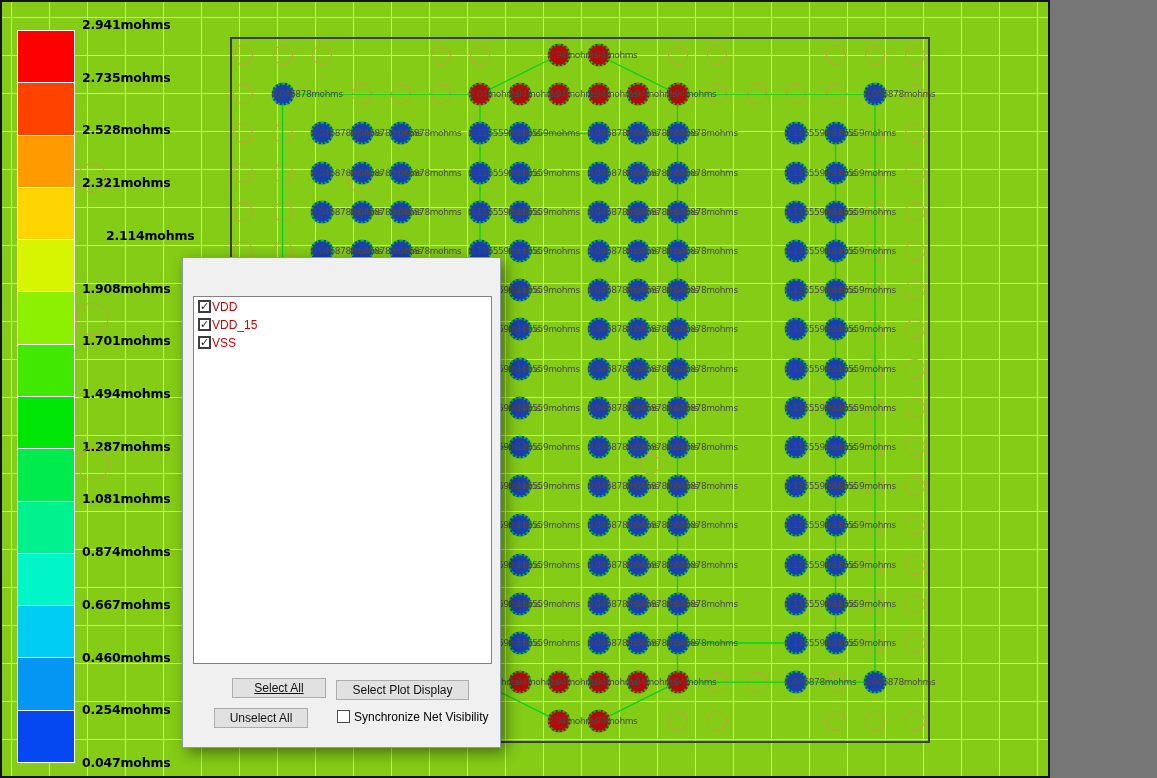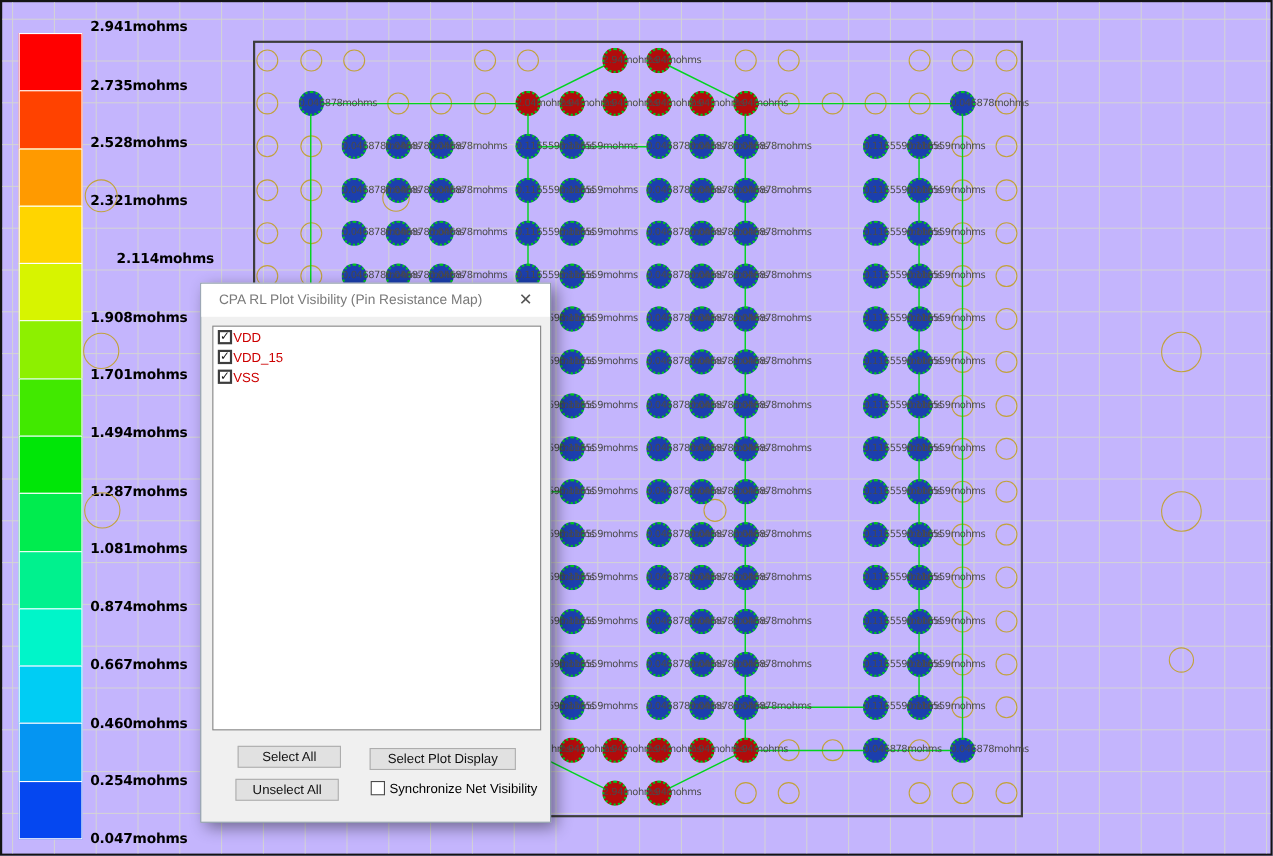--- a/index.html
+++ b/index.html
@@ -1,16 +1,16 @@
 <!DOCTYPE html>
 <html><head>
 <meta charset="utf-8">
 <style>
   html,body{margin:0;padding:0;background:#777;}
-  .window{position:relative;width:1157px;height:778px;background:#c4b5fd;
+  .window{position:relative;width:1050px;height:778px;background:#84cc16;
     border:2px solid #141414;box-sizing:border-box;overflow:hidden;
     font-family:"Liberation Sans",sans-serif;}
   .grid-bg{position:absolute;left:0;top:0;right:0;bottom:0;
     background-image:linear-gradient(to right,#d4d4d4 1px,transparent 1px),
                      linear-gradient(to bottom,#d4d4d4 1px,transparent 1px);
     background-size:38px 38px;background-position:9px 15px;}
   
   .sw{position:absolute;left:15px;width:58px;border:1px solid #fff;box-sizing:border-box;}
   .legend-label{position:absolute;left:80px;transform:translateY(-50%);
     font-family:"DejaVu Sans",sans-serif;font-weight:bold;font-size:12.5px;
@@ -522,37 +522,33 @@
       <div class="pin-label" style="left: 467px; top: 641px; color: rgb(74, 74, 74);">0.116559mohms</div>
       <div class="pin-label" style="left: 506.5px; top: 641px; color: rgb(74, 74, 74);">0.116559mohms</div>
       <div class="pin-label" style="left: 585.5px; top: 641px; color: rgb(74, 74, 74);">0.046878mohms</div>
       <div class="pin-label" style="left: 625px; top: 641px; color: rgb(74, 74, 74);">0.046878mohms</div>
       <div class="pin-label" style="left: 664.5px; top: 641px; color: rgb(74, 74, 74);">0.046878mohms</div>
       <div class="pin-label" style="left: 783px; top: 641px; color: rgb(74, 74, 74);">0.116559mohms</div>
       <div class="pin-label" style="left: 822.5px; top: 641px; color: rgb(74, 74, 74);">0.116559mohms</div>
     </div>
 
   <div class="dialog" id="dialog" style="left: 180px; top: 255px; width: 319px; height: 491px;">
-    <div class="titlebar">
-      <span class="title">CPA RL Plot Visibility (Pin Resistance Map)</span>
-      <span class="close">✕</span>
-    </div>
     <div class="listbox" id="net-list">
         <div class="net-row">
           <div class="cbx">✓</div>
           <div class="net-name">VDD</div>
         </div>
         <div class="net-row">
           <div class="cbx">✓</div>
           <div class="net-name">VDD_15</div>
         </div>
         <div class="net-row">
           <div class="cbx">✓</div>
           <div class="net-name">VSS</div>
         </div>
       </div>
-    <div class="btn" id="btn-select-all" style="left:33px;top:420px;width:94px;">Select All</div>
+    <div class="btn" id="btn-select-all" style="left:49px;top:420px;width:94px;text-decoration:underline;">Select All</div>
     <div class="btn" id="btn-unselect-all" style="left:31px;top:450px;width:94px;">Unselect All</div>
     <div class="btn" id="btn-update" style="left:153px;top:422px;width:133px;">Select Plot Display</div>
     <div class="sync-box" style="left:154px;top:452px;"></div>
     <div class="sync-label" style="left:171px;top:452px;">Synchronize Net Visibility</div>
   </div>
 </div>
 
 </body></html>

